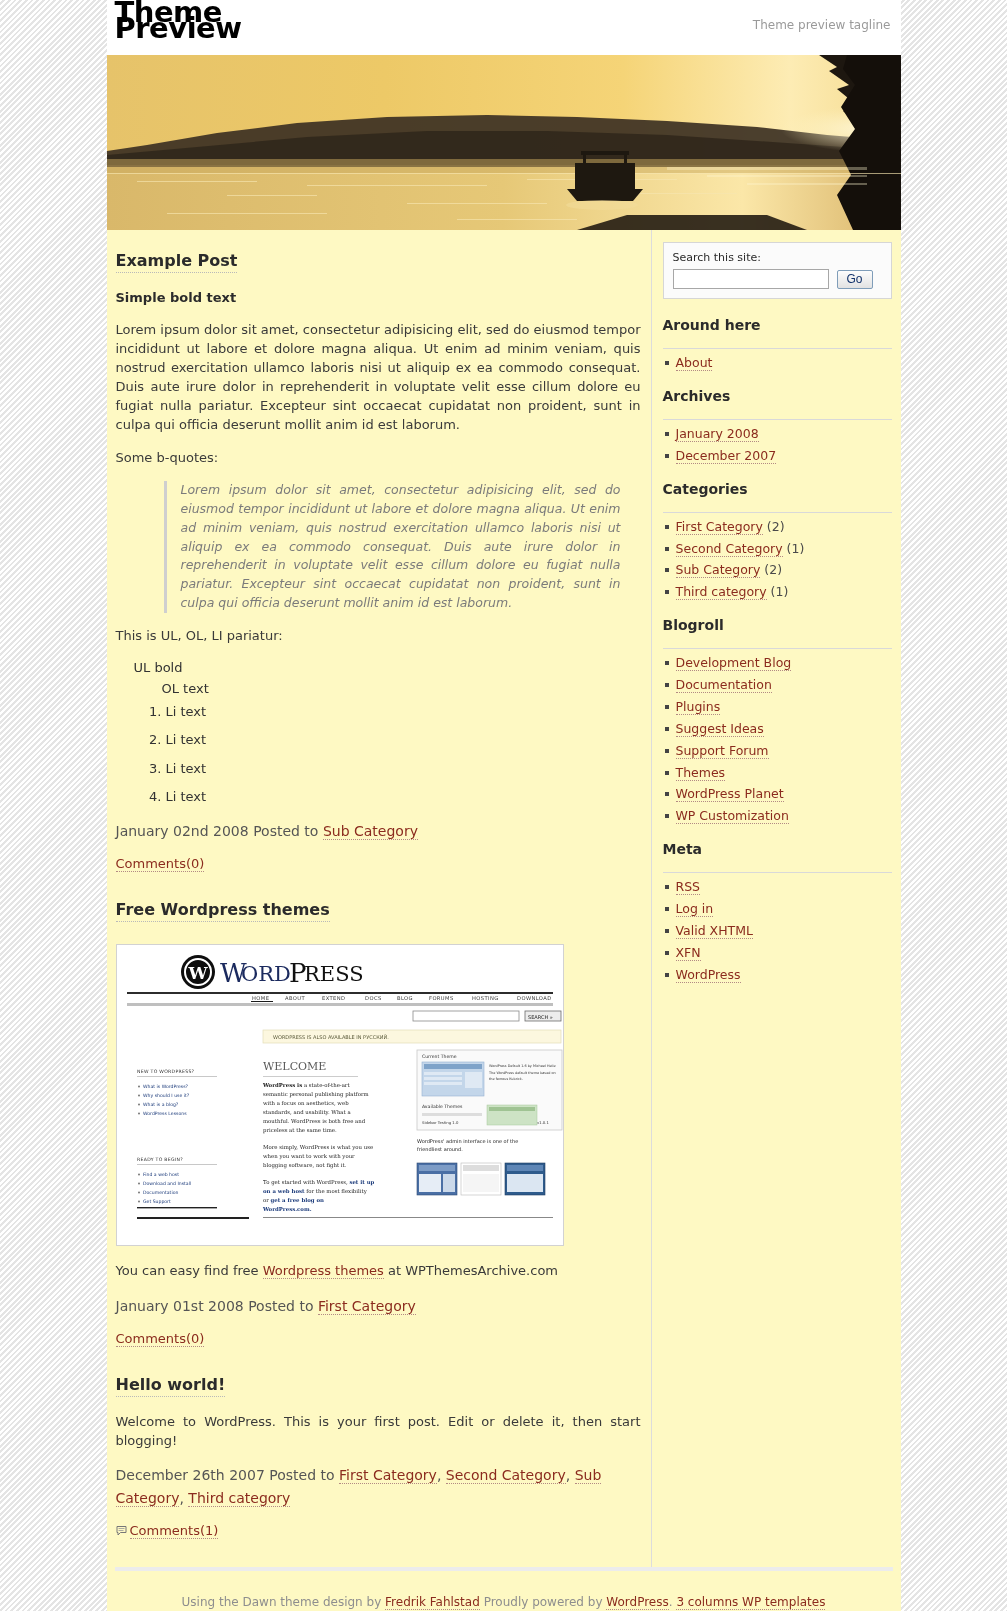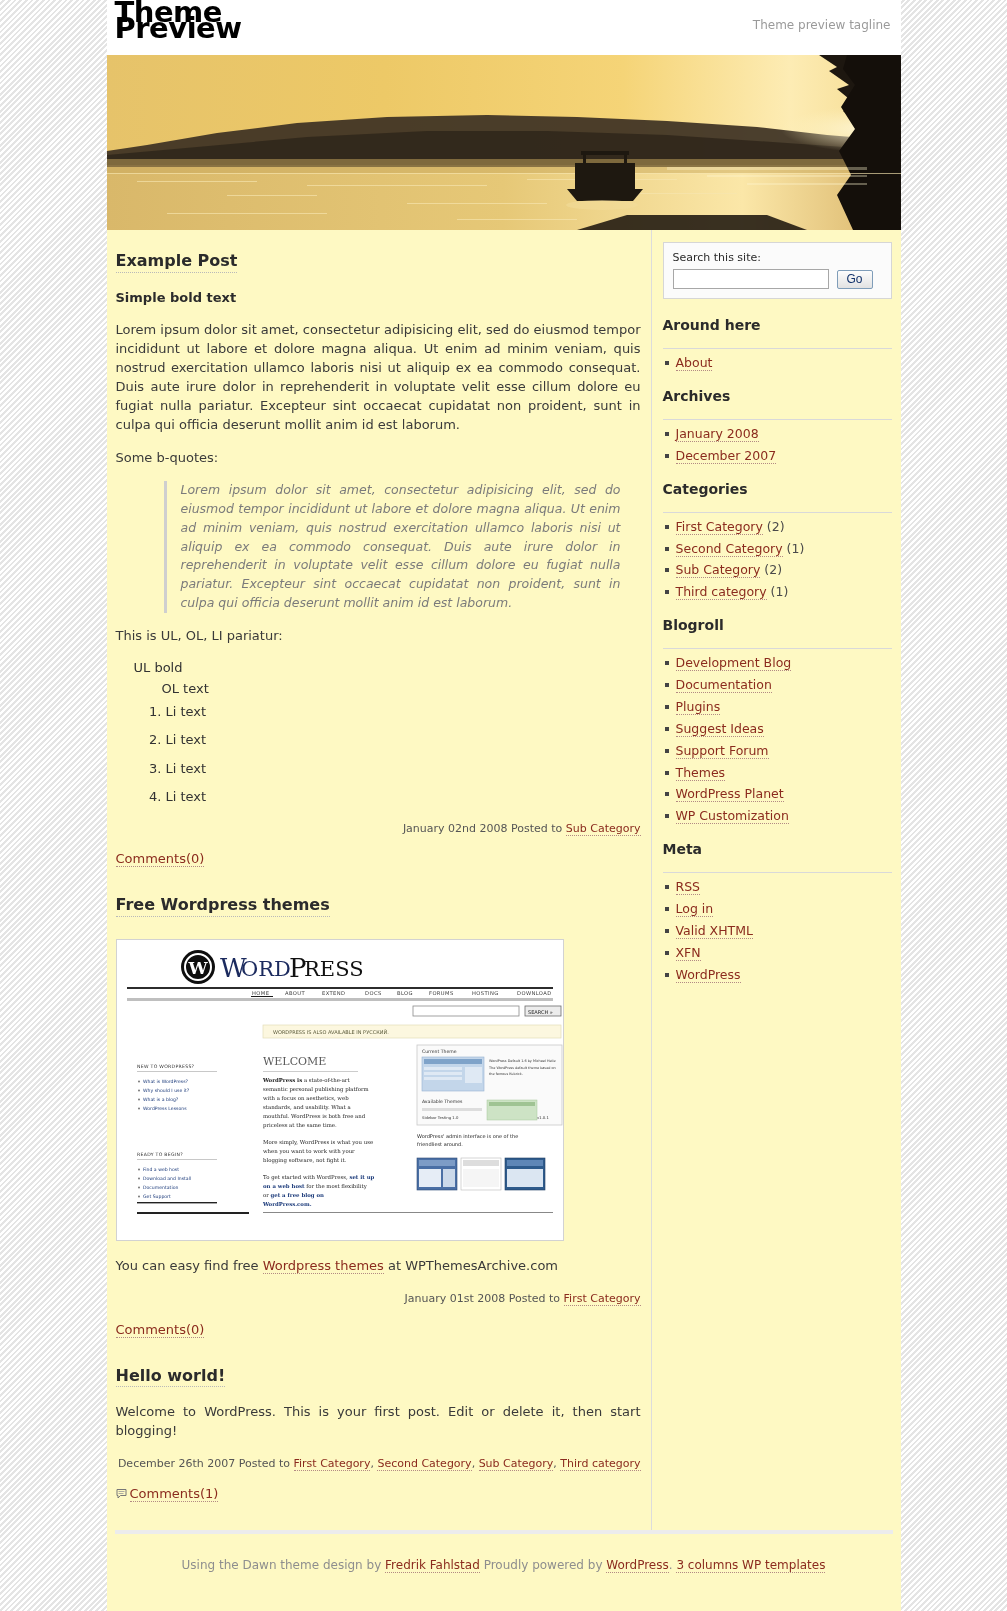--- a/index.html
+++ b/index.html
@@ -129,25 +129,24 @@
   .entry ol.numbered {
     margin: 4px 0 14px 0;
     padding-left: 50px;
   }
   .entry ol.numbered > li {
     margin: 0 0 10px 0;
     line-height: 1.4;
   }
 
   .postmeta {
-    font-size: 11px;
+    font-size: 14px;
     color: #555555;
     margin: 8px 0 14px 0;
     line-height: 1.6;
-    text-align: right;
   }
   .commentlink {
     font-size: 13px;
     margin: 0 0 18px 0;
   }
   .commentlink .bubble {
     display: inline-block;
     vertical-align: -1px;
     margin-right: 3px;
   }

